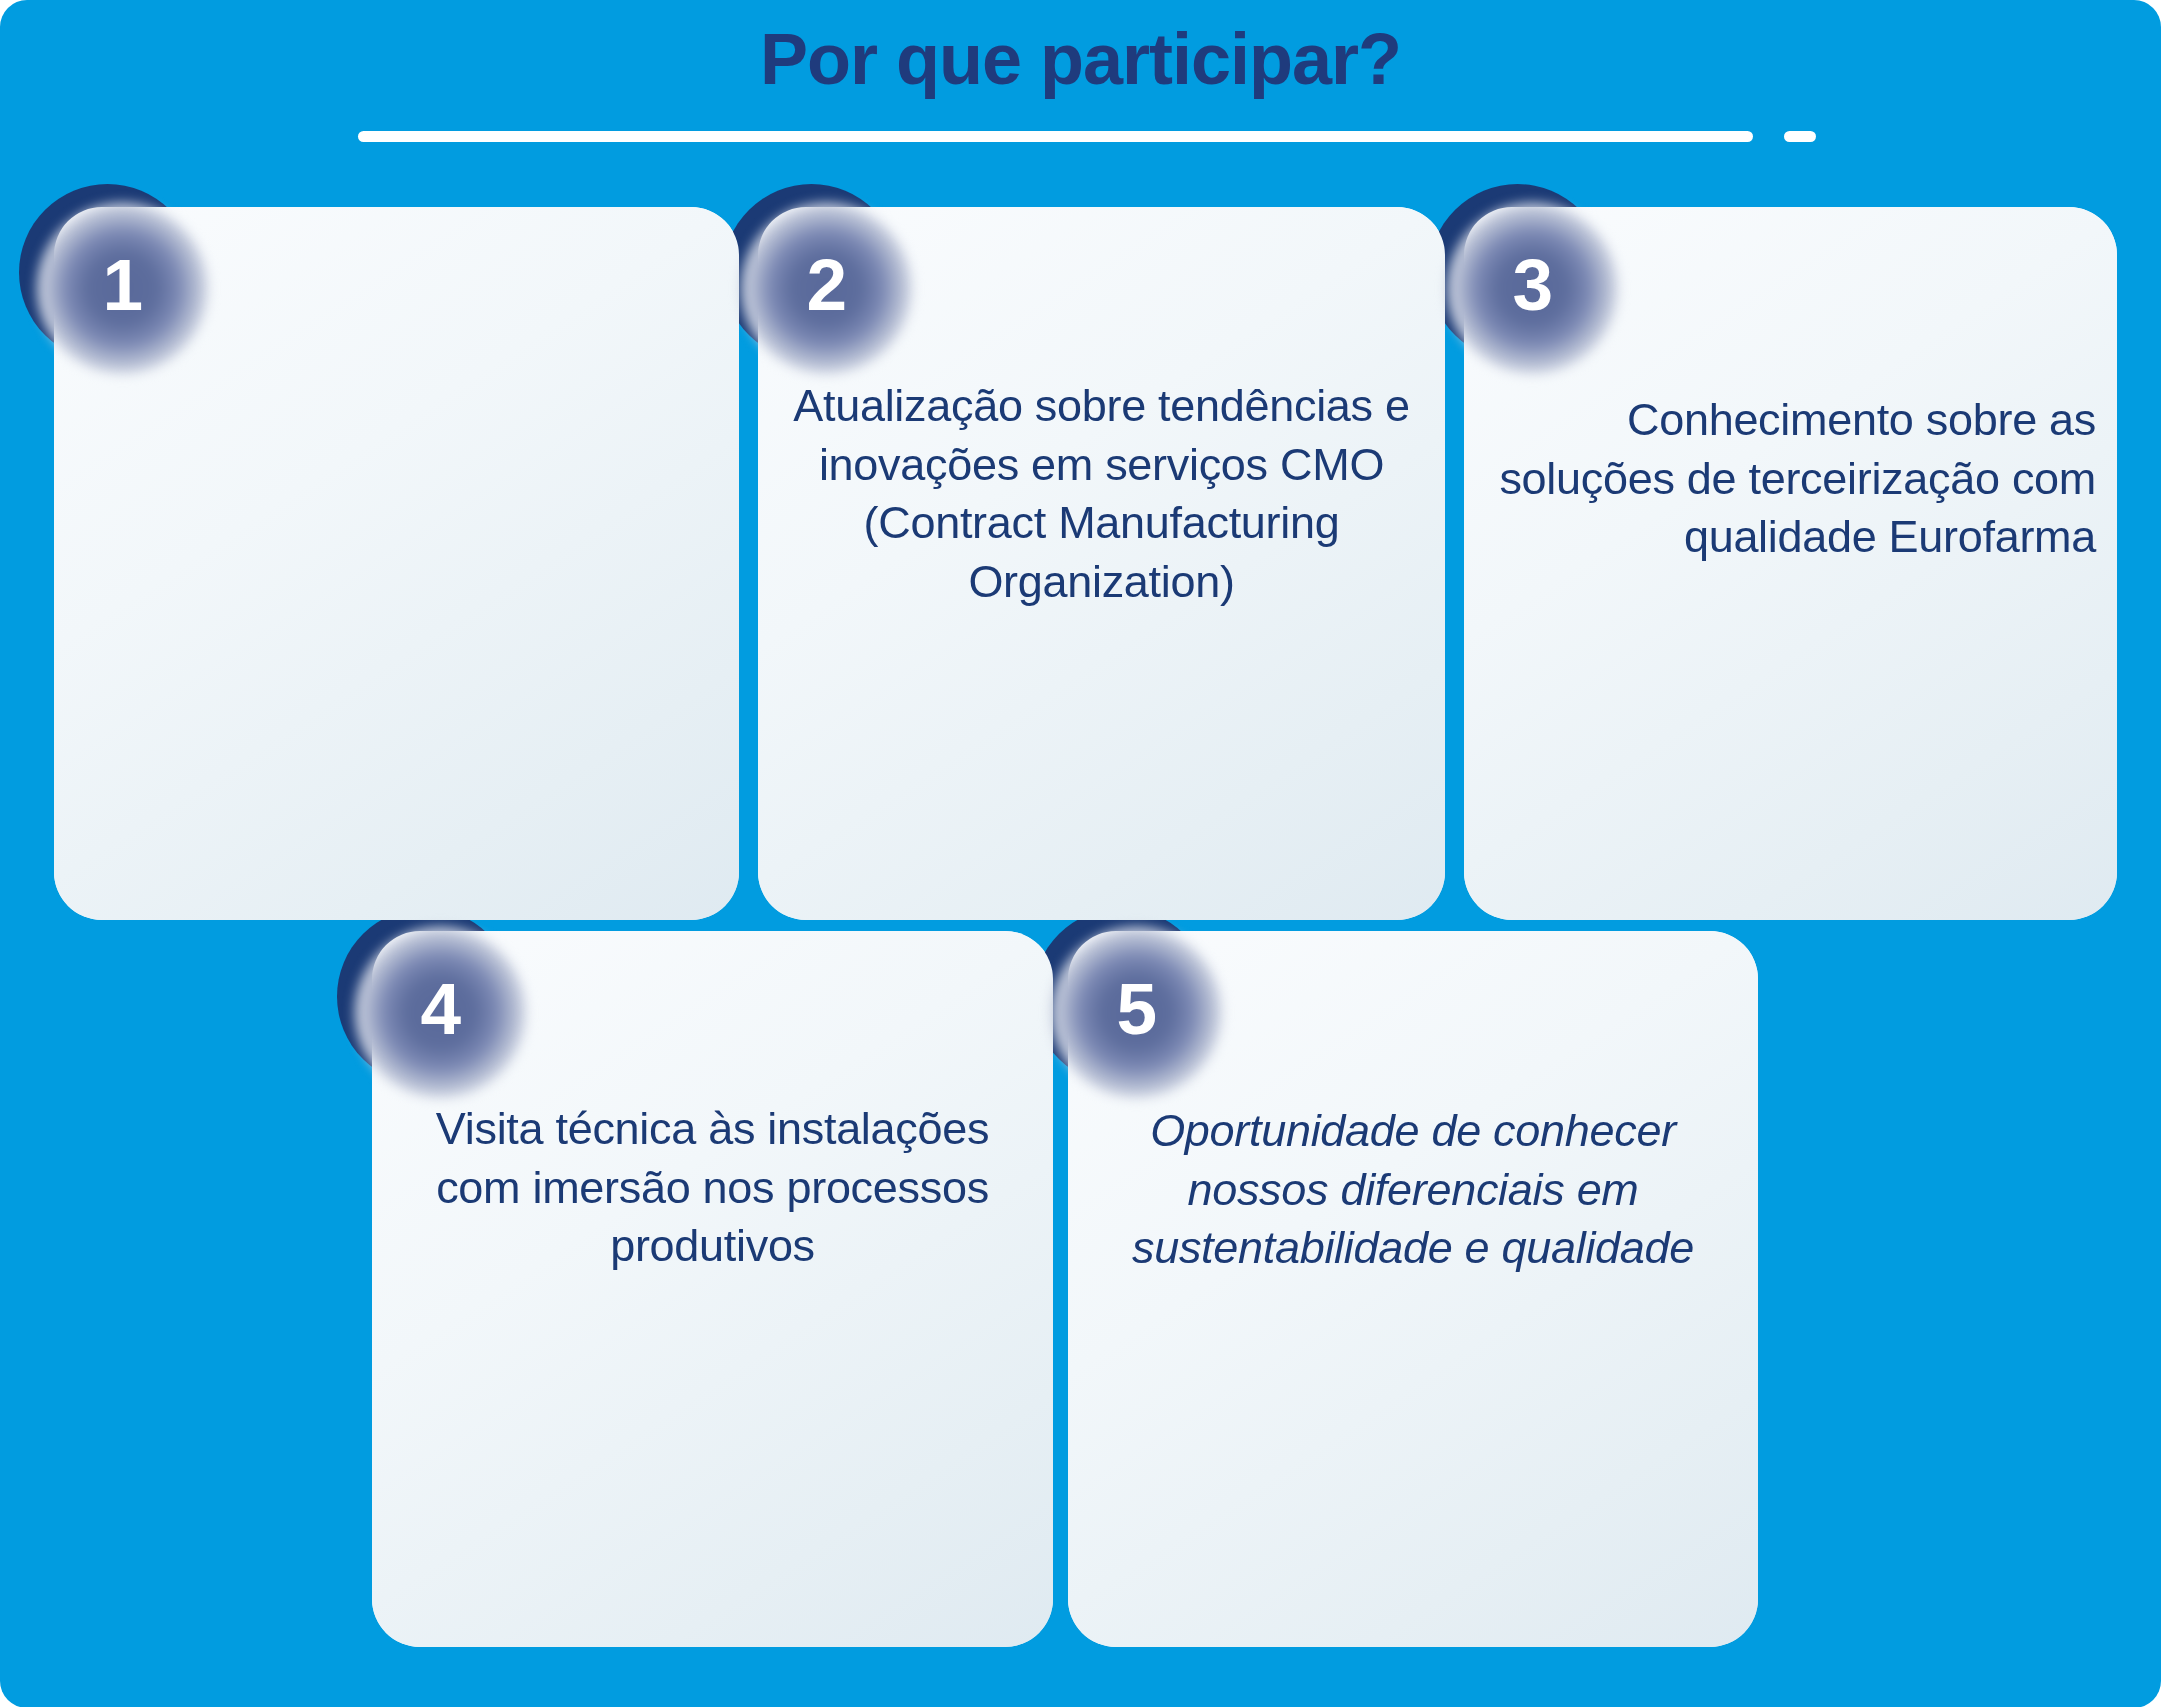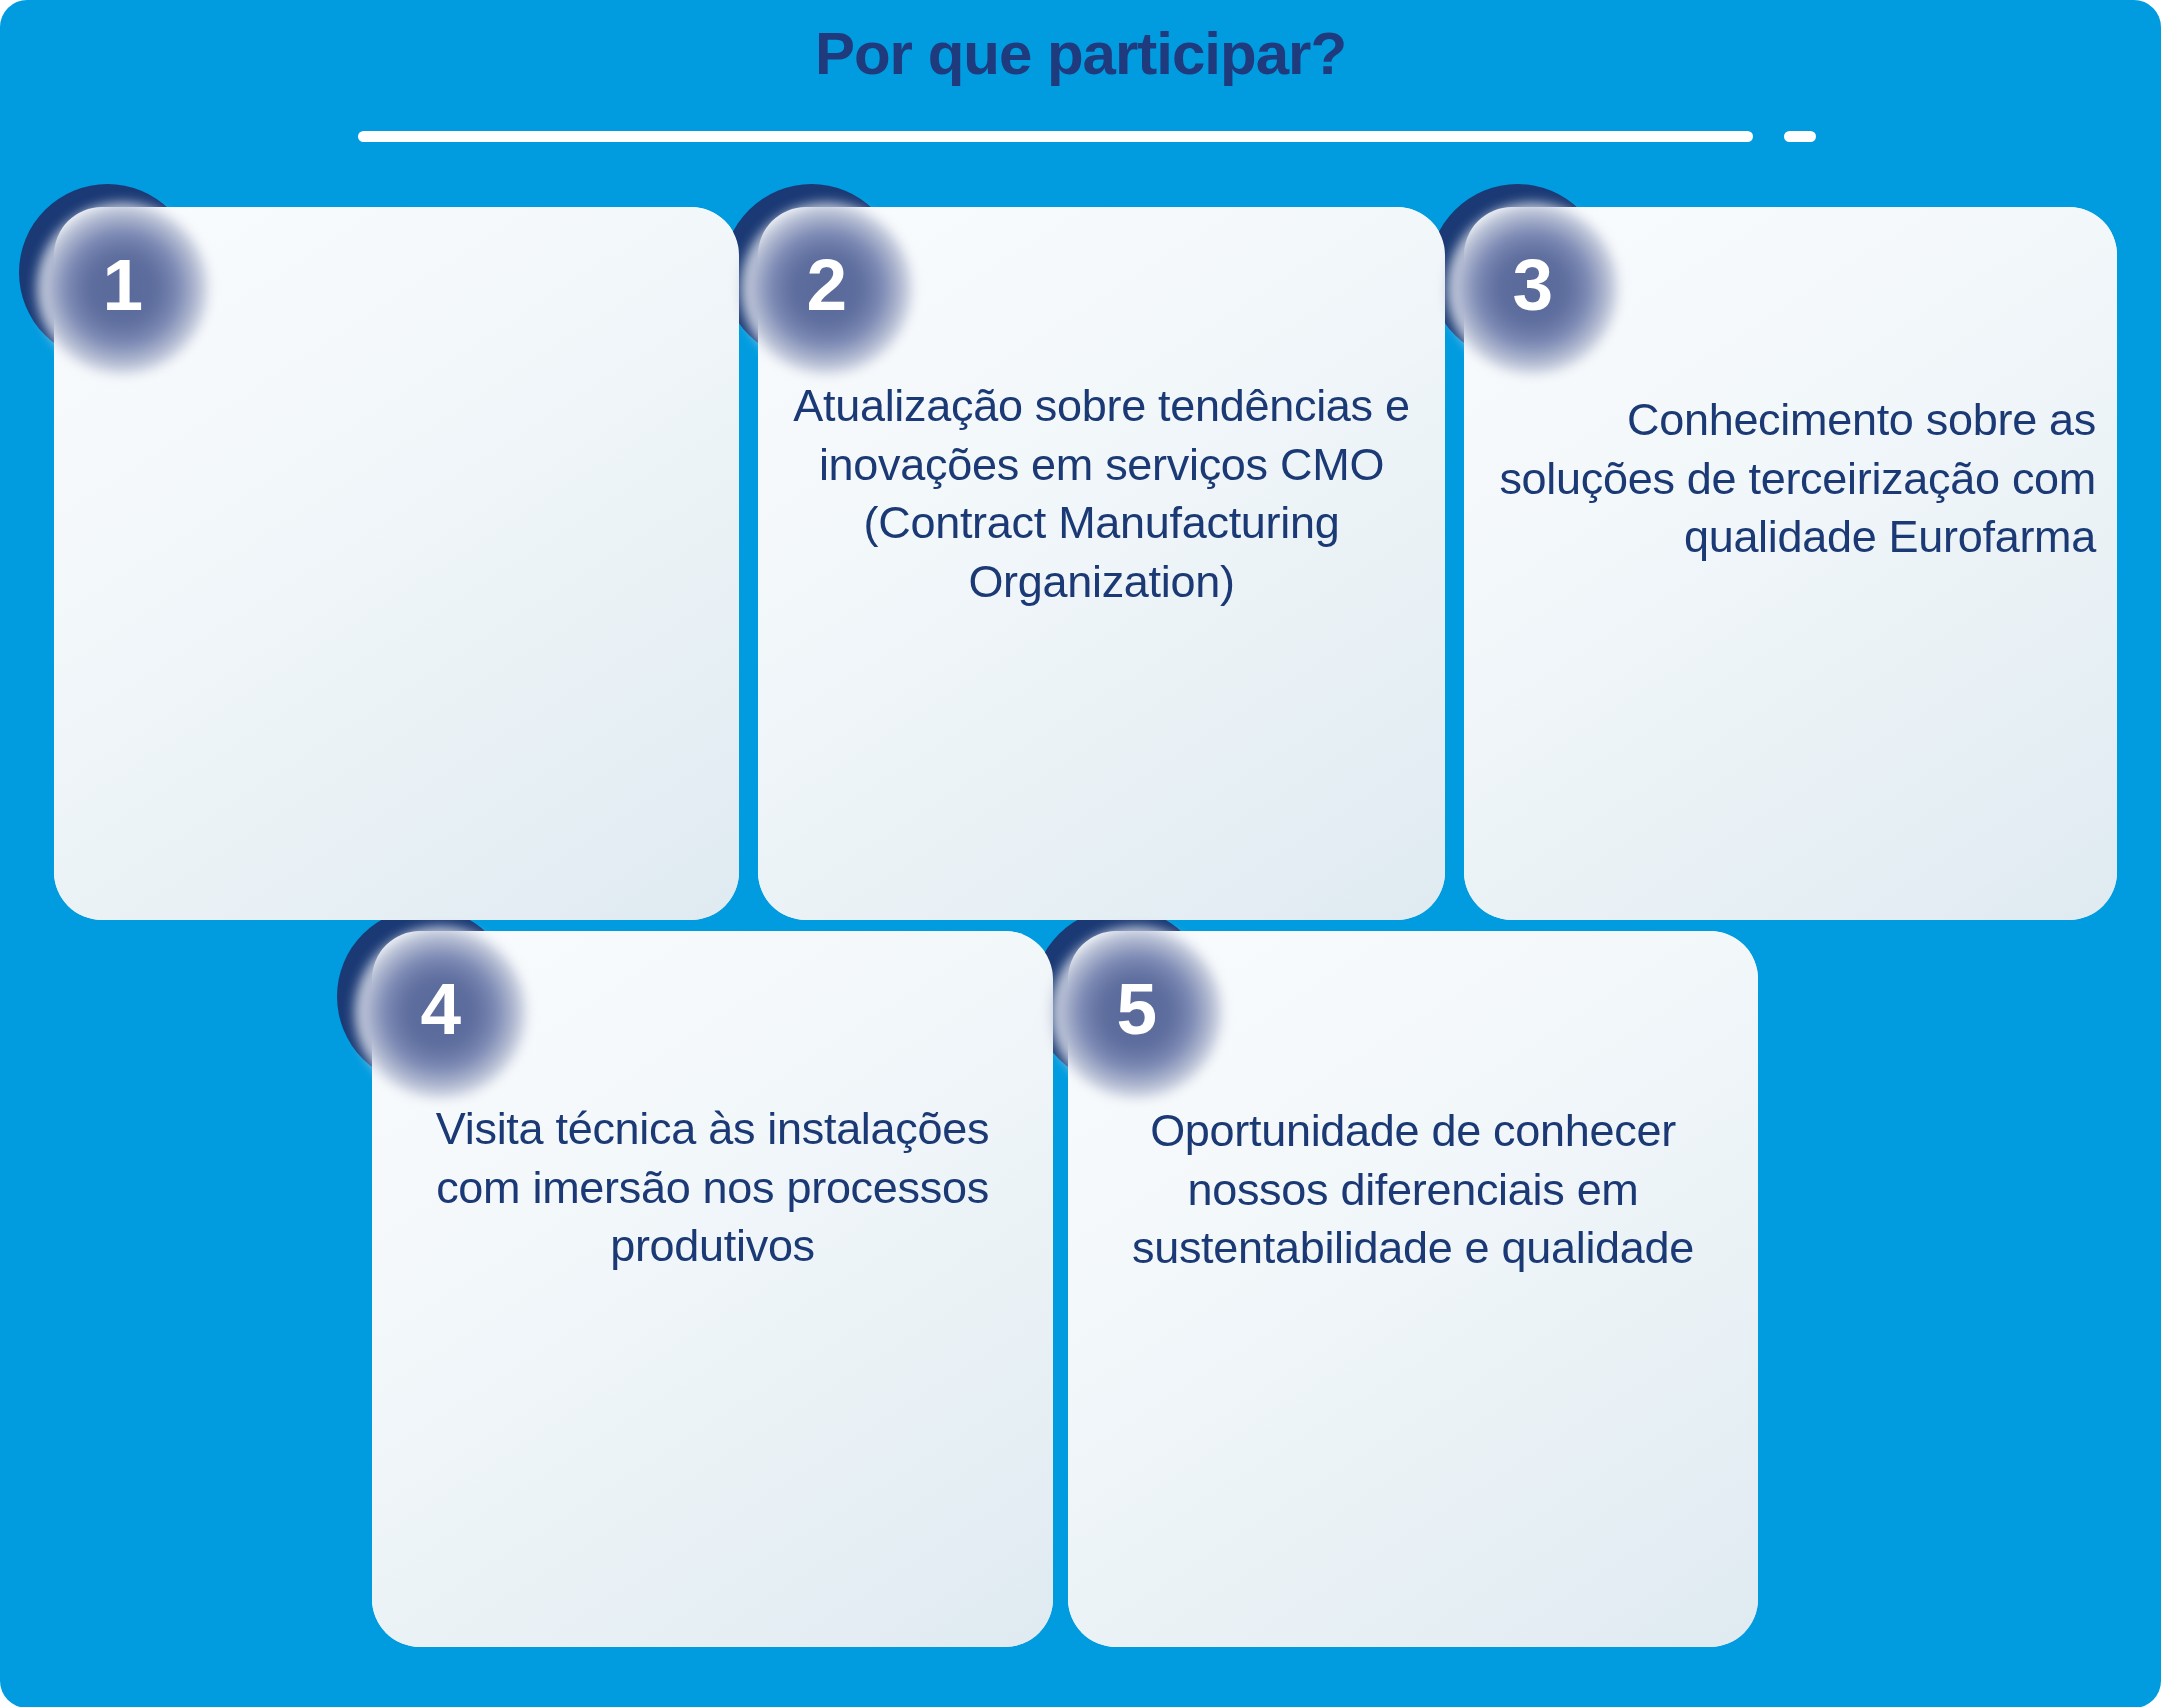--- a/index.html
+++ b/index.html
@@ -33,21 +33,21 @@
     top: 0;
     width: 2161px;
     height: 161px;
   }
   #page-title {
     position: absolute;
     left: 0;
     top: 22px;
     width: 2161px;
     text-align: center;
-    font-size: 60px;
+    font-size: 72px;
     font-weight: 700;
     letter-spacing: -1px;
     color: #1F3B7D;
     line-height: 1.05;
     white-space: nowrap;
   }
   #title-rule {
     position: absolute;
     left: 358px;
     top: 131px;
@@ -155,21 +155,21 @@
   #card-1 .badge-glow, #card-1 .badge-number { left: -16.6px; top: -4.1px; }
   #card-2 .badge-glow, #card-2 .badge-number { left: -16.6px; top: -4.1px; }
   #card-3 .badge-glow, #card-3 .badge-number { left: -16.6px; top: -4.1px; }
   #card-4 .badge-glow, #card-4 .badge-number { left: -16.6px; top: -4.1px; }
   #card-5 .badge-glow, #card-5 .badge-number { left: -16.6px; top: -4.1px; }
 
   #card-1 .card-text { top: 174px; }
   #card-2 .card-text { top: 170px; }
   #card-3 .card-text { top: 184px; text-align: right; }
   #card-4 .card-text { top: 169px; }
-  #card-5 .card-text { top: 171px; }
+  #card-5 .card-text { top: 171px; font-style: italic; }
 </style>
 </head>
 <body>
 
 <div id="panel">
 
   <div id="header">
     <div id="page-title">Por que participar?</div>
     <div id="title-rule"></div>
     <div id="title-rule-dash"></div>

